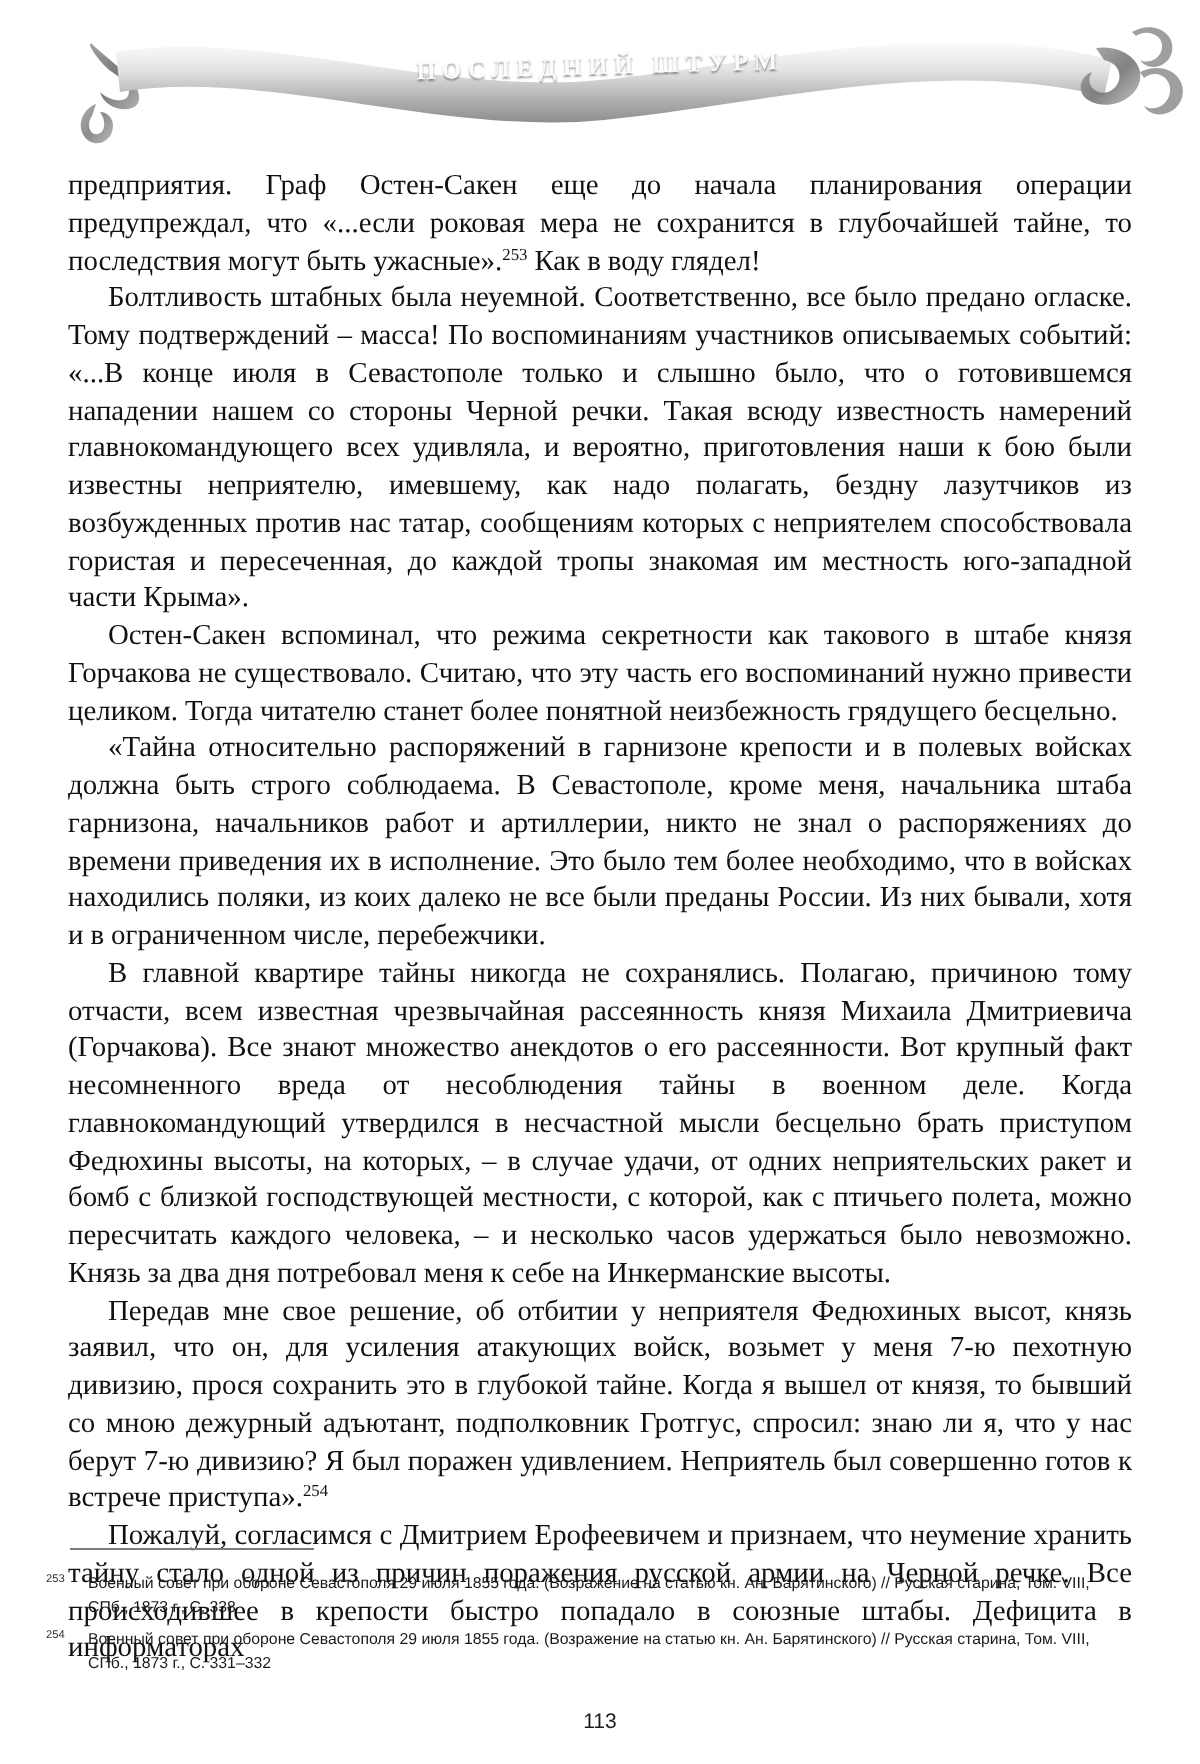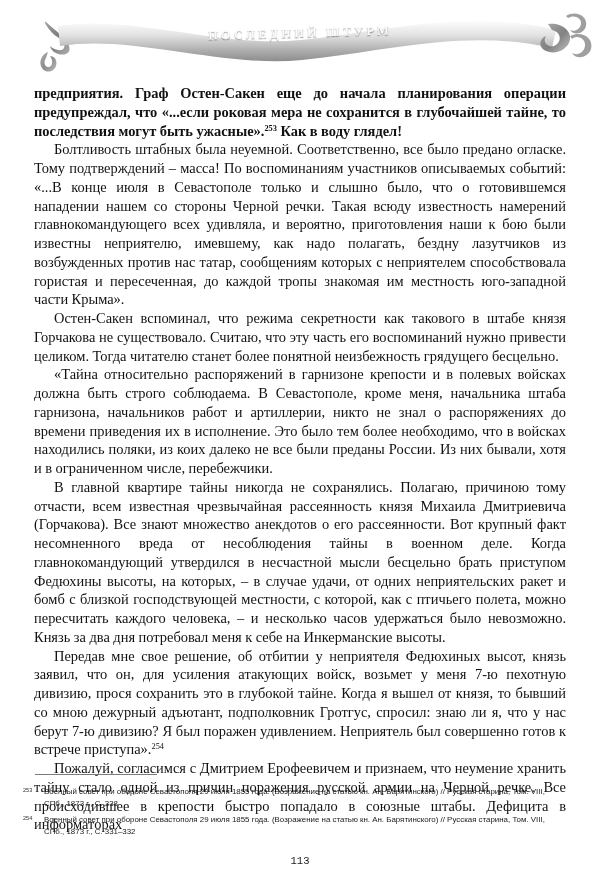--- a/index.html
+++ b/index.html
@@ -60,21 +60,20 @@
     margin: 0;
     font-size: 14.45px;
     line-height: 18.75px;
     text-align: justify;
     text-indent: 20px;
     hyphens: manual;
     word-spacing: -0.1px;
   }
   p.para.noindent {
     text-indent: 0;
-    font-weight: bold;
   }
   sup.fn {
     font-size: 8.4px;
     vertical-align: 5px;
     line-height: 0;
   }
 
   
   .fn-rule {
     position: absolute;
@@ -109,21 +108,21 @@
     color: #333333;
   }
 
   
   .page-number {
     position: absolute;
     left: 0;
     top: 855px;
     width: 600px;
     text-align: center;
-    font-family: Liberation Mono, monospace;
+    font-family: Liberation Sans, sans-serif;
     font-size: 10.5px;
     color: #1a1a1a;
   }
 </style>
 </head>
 <body>
 
 <div class="page">
 
   <div class="header">

